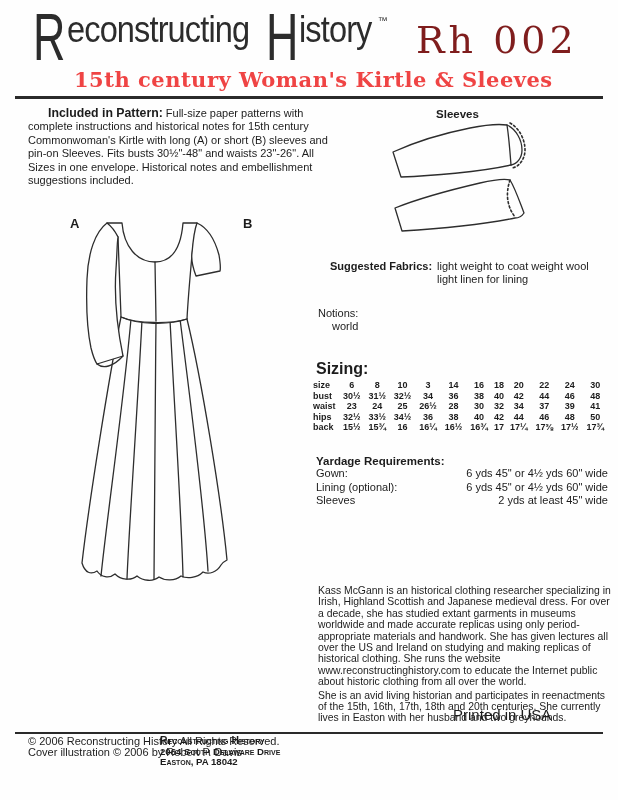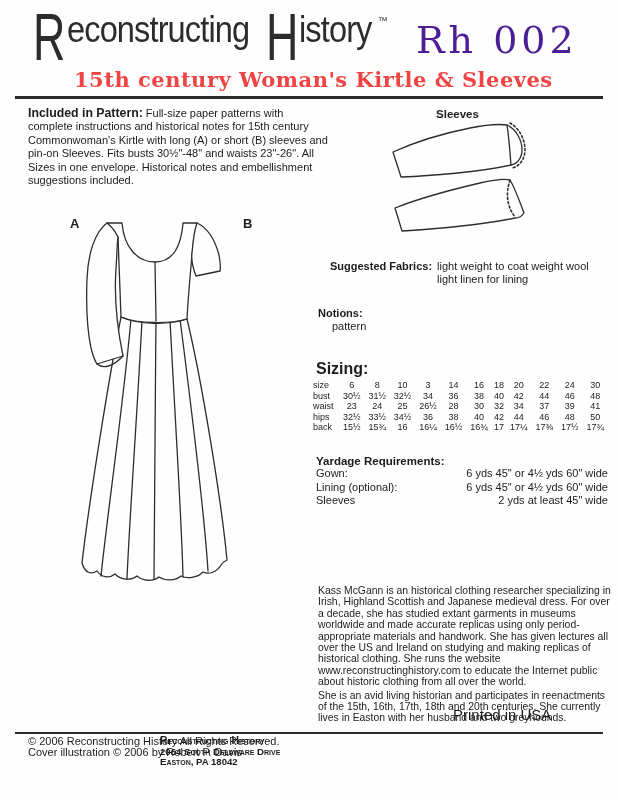--- a/index.html
+++ b/index.html
@@ -9,47 +9,47 @@
     background:#fefefe; color:#1c1c1c; overflow:hidden;
     font-family:"Liberation Sans", sans-serif;
   }
 
   
   .logo { position:absolute; left:33px; top:6px; display:flex; align-items:flex-start; color:#2c2c2c; white-space:nowrap; }
   .logo-cap { font-size:66px; line-height:62px; display:inline-block; transform:scaleX(.68); transform-origin:left top; }
   .logo-rest { font-size:37px; line-height:38px; margin-top:5px; letter-spacing:-1px; display:inline-block; transform:scaleX(.88); transform-origin:left top; margin-left:-14px; }
   .logo-hist { margin-left:-8px; }
   .logo-tm { font-size:10px; margin-top:9px; margin-left:-4px; }
-  .pattern-number { position:absolute; left:416px; top:18px; font-family:"DejaVu Serif", serif; font-size:38px; letter-spacing:4px; color:#4c1d95; }
+  .pattern-number { position:absolute; left:416px; top:18px; font-family:"DejaVu Serif", serif; font-size:38px; letter-spacing:4px; color:#7f1d1d; }
   .subtitle { position:absolute; left:74px; top:67px; font-family:"DejaVu Serif", serif; font-weight:700; font-size:21px; letter-spacing:.5px; color:#ef4444; white-space:nowrap; }
   .rule-top { position:absolute; left:15px; top:96px; width:588px; height:3px; background:#2a2a2a; }
 
   
   .included { position:absolute; left:28px; top:107px; width:300px; font-size:11px; line-height:13.4px; }
-  .included-label { font-weight:700; font-size:12.3px; }
+  .included-label { font-weight:700; font-size:12.3px;margin-left:20px; }
 
   .dress-label { position:absolute; font-weight:700; font-size:13px; }
   .dress-label-a { left:70px; top:216px; }
   .dress-label-b { left:243px; top:216px; }
   .dress-svg { position:absolute; left:35px; top:207px; }
 
   
   .sleeves-title { position:absolute; left:385px; top:108px; width:145px; text-align:center; font-weight:700; font-size:11.5px; }
   .sleeves-svg { position:absolute; left:385px; top:120px; }
 
   .fabrics { position:absolute; left:330px; top:260px; width:292px; display:flex; font-size:11px; line-height:13px; }
   .fabrics-label { font-weight:700; margin-right:5px; white-space:nowrap; }
 
   .notions { position:absolute; left:318px; top:307px; font-size:11px; line-height:13px; }
-  .notions-label { font-weight:700; }
+  .notions-label { font-weight:400; }
   .notions-value { margin-left:14px; }
 
   .sizing-label { position:absolute; left:316px; top:360px; font-weight:700; font-size:16px; }
   .sizing-table { position:absolute; left:313px; top:380px; width:295px; border-collapse:collapse; font-size:9px; font-weight:700; }
-  .sizing-table td, .sizing-table th { padding:0; height:10.5px; text-align:center; white-space:nowrap; font-weight:400; }
+  .sizing-table td, .sizing-table th { padding:0; height:10.5px; text-align:center; white-space:nowrap; font-weight:700; }
   .sizing-table .rowlabel { text-align:left; width:26px; }
 
   .yardage { position:absolute; left:316px; top:455px; width:292px; font-size:11px; }
   .yardage-label { font-weight:700; font-size:11.5px; }
   .yardage-row { display:flex; justify-content:space-between; line-height:13.5px; }
 
   .bio { position:absolute; left:318px; top:585px; width:293px; font-size:10.4px; line-height:11.4px; }
   .bio-para2 { margin-top:2px; }
 
   
@@ -155,21 +155,21 @@
   <div class="fabrics">
     <span class="fabrics-label">Suggested Fabrics:</span>
     <span>
       <span>light weight to coat weight wool</span><br>
       <span>light linen for lining</span>
     </span>
   </div>
 
   <div class="notions">
     <div class="notions-label">Notions:</div>
-    <div class="notions-value">pattern</div>
+    <div class="notions-value">world</div>
   </div>
 
   <div class="sizing-label">Sizing:</div>
   <table class="sizing-table">
     <tbody>
       <tr>
           <th class="rowlabel">size</th>
           <th>6</th>
           <th>8</th>
           <th>10</th>

